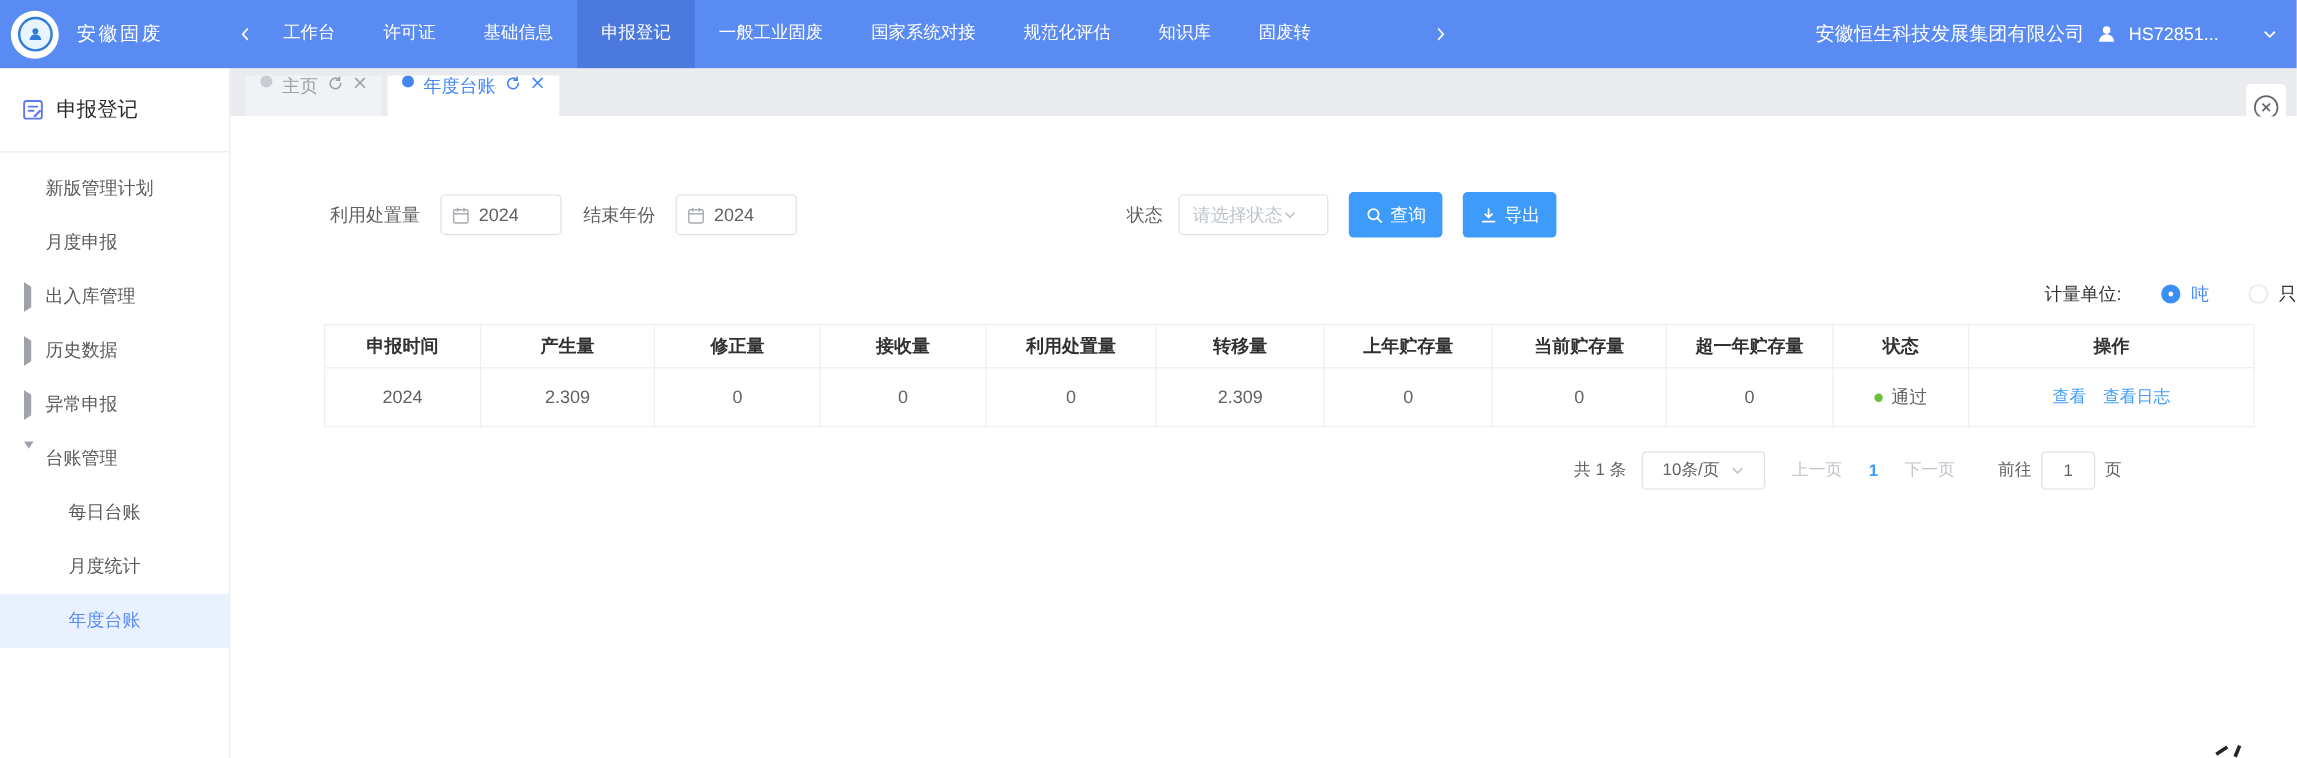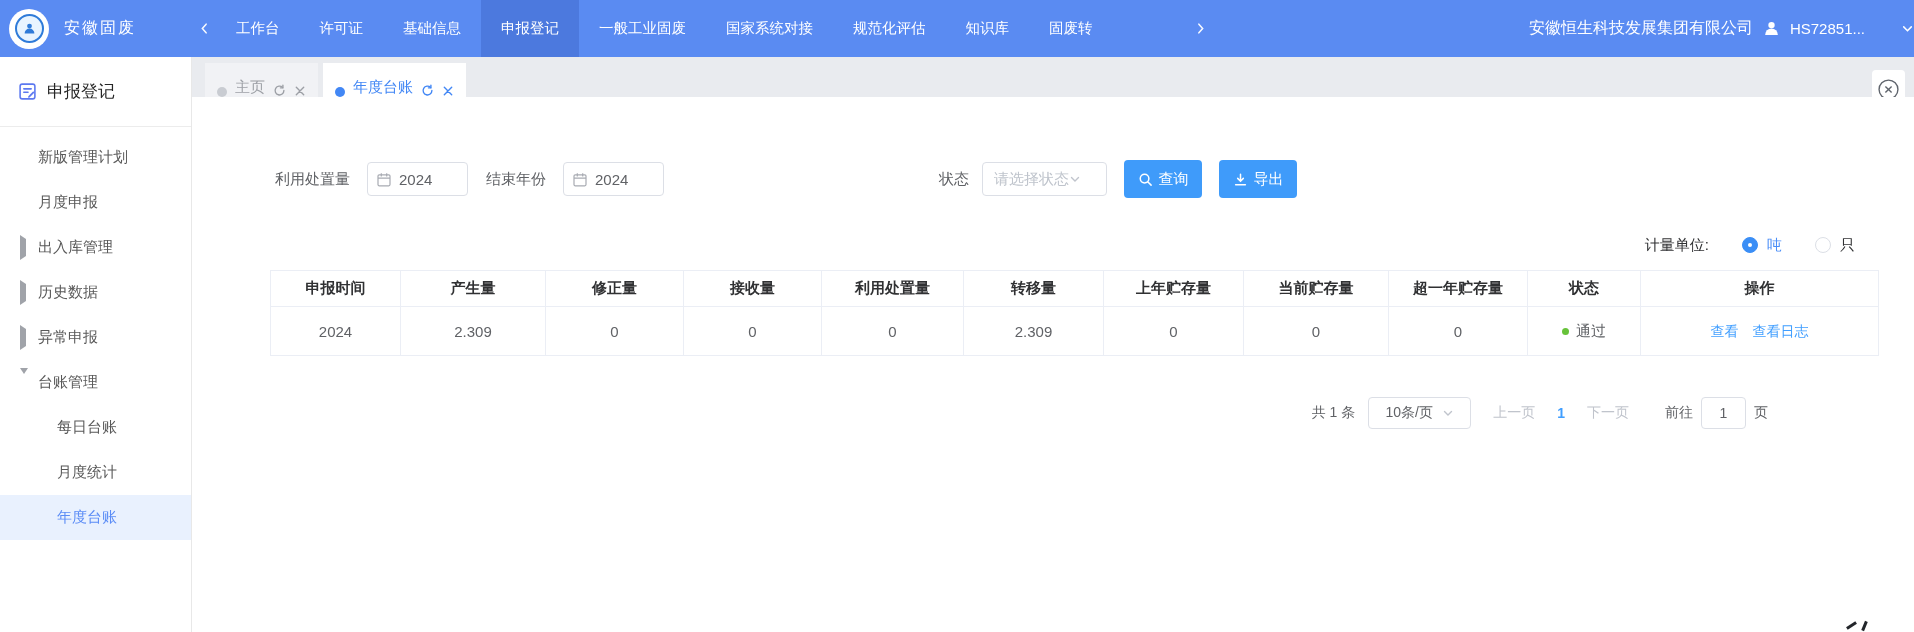--- a/index.html
+++ b/index.html
@@ -8,68 +8,68 @@
 
 .topnav{position:absolute;top:0;left:0;width:100%;height:57px;background:#5a8bf2;display:flex;align-items:center;color:#fff}
 .brand{width:192px;flex:none;display:flex;align-items:center;gap:15px;padding-left:9px}
 .logo{width:40px;height:40px;border-radius:50%;background:#fff;display:flex;align-items:center;justify-content:center;flex:none}
 .logo-inner{width:29px;height:29px;border-radius:50%;border:2px solid #2f7bd9;background:#e8f4ff;color:#2f7bd9;display:flex;align-items:center;justify-content:center}
 .brand-text{font-size:16px;font-weight:400;letter-spacing:2px;white-space:nowrap}
 .nav-arrow{flex:none;width:24px;display:flex;align-items:center;justify-content:center;cursor:pointer;opacity:.95}
 .nav-items{display:flex;height:100%;overflow:hidden;width:972px;flex:none}
 .nav-item{flex:none;padding:0 20px;line-height:57px;font-size:14.5px;cursor:pointer;white-space:nowrap}
 .nav-item.active{background:#4c79de}
-.nav-right{display:flex;align-items:center;margin-left:auto;gap:10px;white-space:nowrap}
+.nav-right{display:flex;align-items:center;margin-left:auto;padding-right:16px;gap:10px;white-space:nowrap}
 .company{font-size:16px}
 .user-id{font-size:15px}
 .user-ico{display:flex;align-items:center}
 .caret{margin-left:26px;display:flex;align-items:center;cursor:pointer}
 
 .sidebar{position:absolute;top:57px;left:0;width:192px;bottom:0;background:#fff;border-right:1px solid #e8e8e8}
 .sb-header{height:70px;display:flex;align-items:center;gap:10px;padding-left:18px;border-bottom:1px solid #ececec;font-size:17px;color:#262626;font-weight:500}
 .sb-items{padding-top:8px}
 .sb-item{position:relative;height:45px;display:flex;align-items:center;padding-left:38px;font-size:15px;color:#595959;cursor:pointer}
 .sb-item .tri{position:absolute;left:20px}
 .tri-r{width:0;height:0;border-left:6px solid #a0a3a9;border-top:4.5px solid transparent;border-bottom:4.5px solid transparent}
 .tri-d{width:0;height:0;border-top:6px solid #a0a3a9;border-left:4.5px solid transparent;border-right:4.5px solid transparent}
 .sb-item.child{padding-left:57px}
 .sb-item.active{background:#e9f1fe;color:#5b8cf6}
 
 .tabbar{position:absolute;top:57px;left:192px;right:0;height:40px;background:#e9ebef;display:flex;align-items:flex-end;padding-left:13px}
-.tab{height:34px;display:flex;align-items:flex-end;gap:8px;padding:0 12px;font-size:15px;margin-right:5px;cursor:pointer;white-space:nowrap}
+.tab{height:34px;display:flex;align-items:flex-start;gap:8px;padding:0 12px;font-size:15px;margin-right:5px;cursor:pointer;white-space:nowrap}
 .tab .dot{width:10px;height:10px;border-radius:50%;flex:none}
 .tab.inactive{background:#f1f2f5;color:#9da0a6}
 .tab.inactive .dot{background:#c9ccd2}
 .tab.active{background:#fff;color:#4287f5}
 .tab.active .dot{background:#4287f5}
 .ticon{display:flex;align-items:center;cursor:pointer}
 .closeall{position:absolute;top:13px;right:9px;width:33px;height:38px;background:#fff;border-radius:4px 4px 0 0;display:flex;align-items:center;justify-content:center;color:#5f646c;cursor:pointer}
 
 .main{position:absolute;top:97px;left:192px;right:0;bottom:0;background:#fff;overflow:hidden}
 .filter-row{display:flex;align-items:center;margin-top:63px;padding-left:83px;font-size:15px;color:#606266}
 .fi-label{margin-right:17px;white-space:nowrap}
 .inputbox{width:101px;height:34px;border:1px solid #dcdfe6;border-radius:4px;display:flex;align-items:center;padding:0 9px;gap:8px;background:#fff;cursor:text}
 .inputbox .cal{color:#a8abb2;display:flex}
 .g2{margin-left:18px}.g3{margin-left:275px}
 .selectbox{width:125px;height:34px;border:1px solid #dcdfe6;border-radius:4px;display:flex;align-items:center;justify-content:flex-start;padding:0 11px;color:#bfc4cc;background:#fff;cursor:pointer}
 .selectbox .chev{color:#c0c4cc;display:flex}
 .btn{height:38px;width:78px;margin-left:17px;border:none;border-radius:4px;background:#3f9bfa;color:#fff;font-size:15px;display:flex;align-items:center;justify-content:center;gap:6px;cursor:pointer;font-family:inherit}
-.unit-row{display:flex;align-items:center;justify-content:flex-end;margin-top:34px;padding-right:59px;font-size:15px;color:#303133;height:26px}
+.unit-row{display:flex;align-items:center;justify-content:flex-end;margin-top:34px;font-size:15px;color:#303133;height:26px}
 .unit-opt{display:flex;align-items:center;gap:9px;margin-left:33px;cursor:pointer}
 .unit-opt.sel{color:#4a8ef8}
 .radio{width:16px;height:16px;border-radius:50%;flex:none}
 .radio.on{background:#3a8ef6;border:1px solid #3a8ef6;position:relative}
 .radio.on::after{content:"";position:absolute;left:5px;top:5px;width:4px;height:4px;border-radius:50%;background:#fff}
 .radio.off{background:#fff;border:1px solid #dcdfe6}
 table.data{border-collapse:collapse;table-layout:fixed;margin:12px 36px 0 78px;width:1608px}
 .data th{height:36px;border:1px solid #ebeef5;font-size:15px;color:#303133;font-weight:700;text-align:center;background:#fff}
 .data td{height:49px;border:1px solid #ebeef5;font-size:15px;color:#606266;text-align:center}
 .status-dot{display:inline-block;width:7px;height:7px;border-radius:50%;background:#67c23a;margin-right:7px;vertical-align:1px}
 .link{color:#409eff;margin:0 7px;cursor:pointer;text-decoration:none;font-size:14px}
-.pager{display:flex;align-items:center;justify-content:flex-end;margin-top:41px;padding-right:146px;font-size:14px;color:#606266}
+.pager{display:flex;align-items:center;justify-content:flex-end;margin-top:20px;padding-right:146px;font-size:14px;color:#606266}
 .pager .psel{width:103px;height:32px;border:1px solid #dcdfe6;border-radius:4px;display:flex;align-items:center;justify-content:center;gap:9px;margin-left:13px;color:#606266;cursor:pointer;background:#fff}
 .pg-btn{color:#c0c4cc;margin-left:22px;cursor:default}
 .pg-cur{color:#409eff;font-weight:700;margin-left:22px;cursor:pointer}
 .goto{margin-left:36px}
 .goto-input{width:45px;height:32px;border:1px solid #dcdfe6;border-radius:4px;text-align:center;margin:0 8px;color:#606266;font-size:14px;font-family:inherit}
 .corner{position:absolute;right:44px;bottom:0;width:26px;height:13px;overflow:hidden}
 .corner::before{content:"";position:absolute;left:2px;top:5px;width:11px;height:3px;background:#23262b;transform:rotate(-33deg)}
 .corner::after{content:"";position:absolute;right:4px;top:2px;width:3px;height:10px;background:#23262b;transform:rotate(22deg)}
 </style>
 </head>

